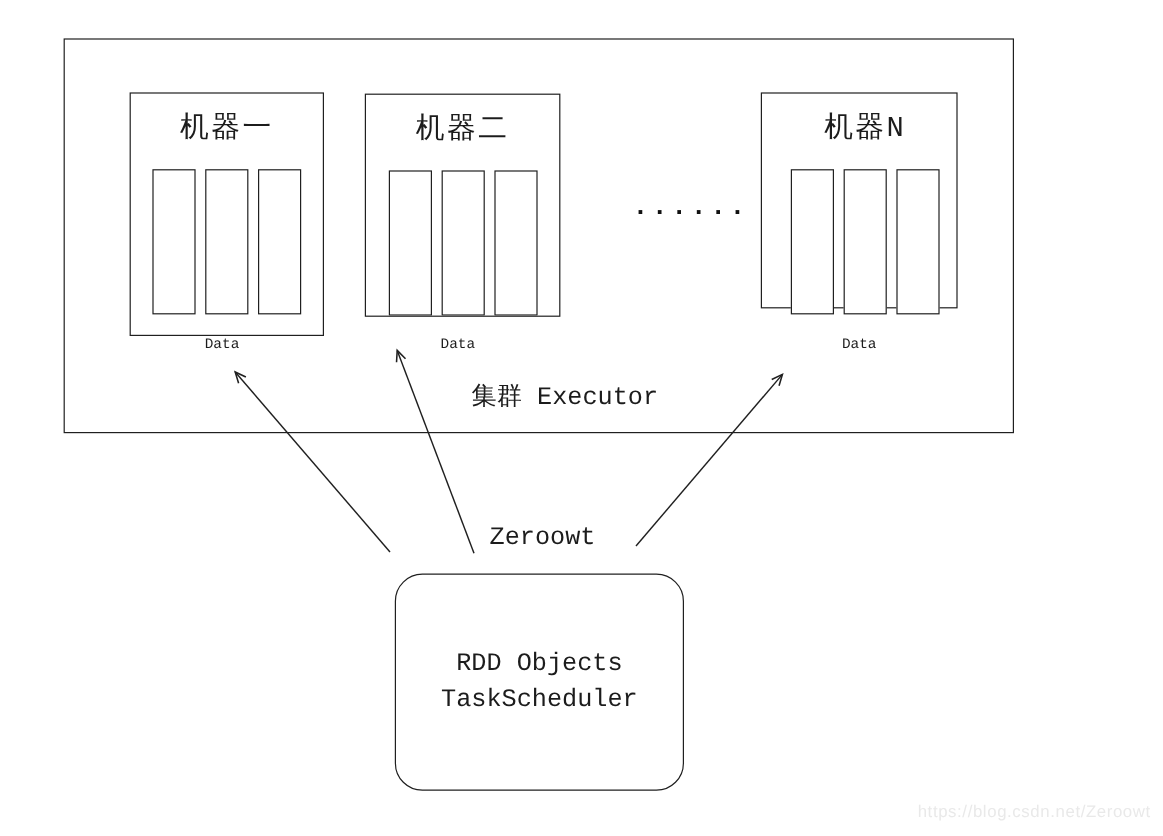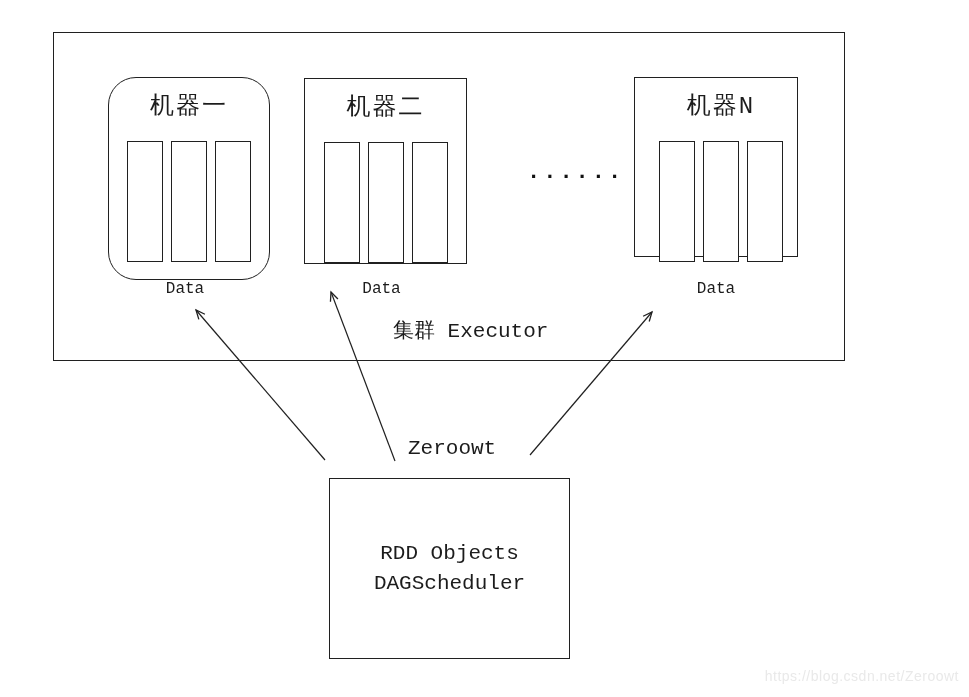--- a/index.html
+++ b/index.html
@@ -10,21 +10,21 @@
     background: #ffffff;
     font-family: "Liberation Mono", "DejaVu Sans Mono", monospace;
     color: #1c1c1c;
     overflow: hidden;
   }
   .box { position: absolute; border: 1px solid #202020; background: #ffffff; box-sizing: border-box; }
 
   .outer-box { left: 53px; top: 32px; width: 792px; height: 329px; }
 
   .machine { position: absolute; border: 1px solid #202020; box-sizing: border-box; background: #ffffff; }
-  .machine-1 { left: 108px; top: 77px;  width: 162px; height: 203px; border-radius: 28px; }
+  .machine-1 { left: 108px; top: 77px;  width: 162px; height: 203px; }
   .machine-2 { left: 304px; top: 78px;  width: 163px; height: 186px; }
   .machine-n { left: 634px; top: 77px;  width: 164px; height: 180px; padding-left: 10px; }
 
   .machine-title {
     text-align: center;
     margin-top: 11px;
     font-size: 24px;
     letter-spacing: 2px;
     white-space: nowrap;
   }
@@ -37,21 +37,21 @@
     font-size: 22px;
     font-weight: bold;
     letter-spacing: 3px;
     color: #111111;
   }
 
   .data-label {
     position: absolute;
     top: 280px;
     text-align: center;
-    font-size: 16px;
+    font-size: 12px;
   }
   .data-1 { left: 104px; width: 162px; }
   .data-2 { left: 300px; width: 163px; }
   .data-3 { left: 634px; width: 164px; }
 
   .cluster-label {
     position: absolute;
     left: 357px; top: 316px;
     font-size: 21px;
     white-space: nowrap;
@@ -63,20 +63,21 @@
     left: 408px; top: 437px;
     font-size: 21px;
   }
 
   .driver-box {
     left: 329px; top: 478px; width: 241px; height: 181px;
     display: flex; flex-direction: column;
     align-items: center; justify-content: center;
     font-size: 21px; line-height: 30px;
     text-align: center;
+    border-radius: 23px;
   }
 
   .arrows-svg {
     position: absolute; left: 0; top: 0;
     width: 969px; height: 697px;
     pointer-events: none;
   }
 
   .watermark {
     position: absolute;
@@ -126,21 +127,21 @@
   <div class="data-label data-1">Data</div>
   <div class="data-label data-2">Data</div>
   <div class="data-label data-3">Data</div>
 
   <div class="cluster-label">集群 Executor</div>
 
   <div class="driver-label">Zeroowt</div>
 
   <div class="box driver-box">
     <div>RDD Objects</div>
-    <div>DAGScheduler</div>
+    <div>TaskScheduler</div>
   </div>
 
   <svg class="arrows-svg" viewBox="0 0 969 697" xmlns="http://www.w3.org/2000/svg">
     <defs>
       <marker id="arrowhead" markerUnits="userSpaceOnUse" markerWidth="16" markerHeight="16" refX="10" refY="5" orient="auto">
         <path d="M1,1 L10,5 L1,9" fill="none" stroke="#202020" stroke-width="1.3"></path>
       </marker>
     </defs>
   <line x1="325" y1="460" x2="196" y2="310" stroke="#202020" stroke-width="1.2" marker-end="url(#arrowhead)"></line>
       <line x1="395" y1="461" x2="331" y2="292" stroke="#202020" stroke-width="1.2" marker-end="url(#arrowhead)"></line>

